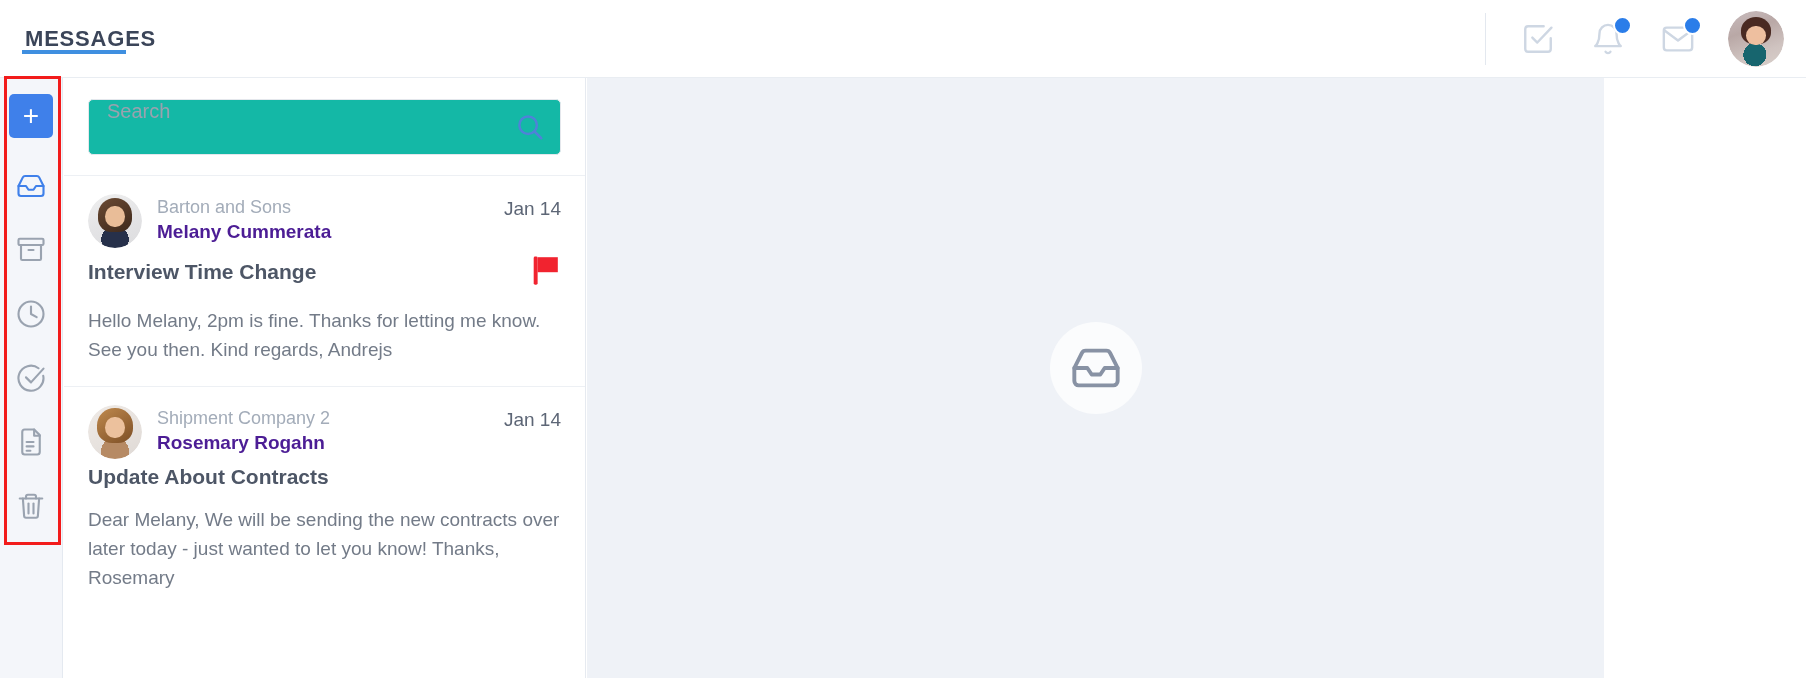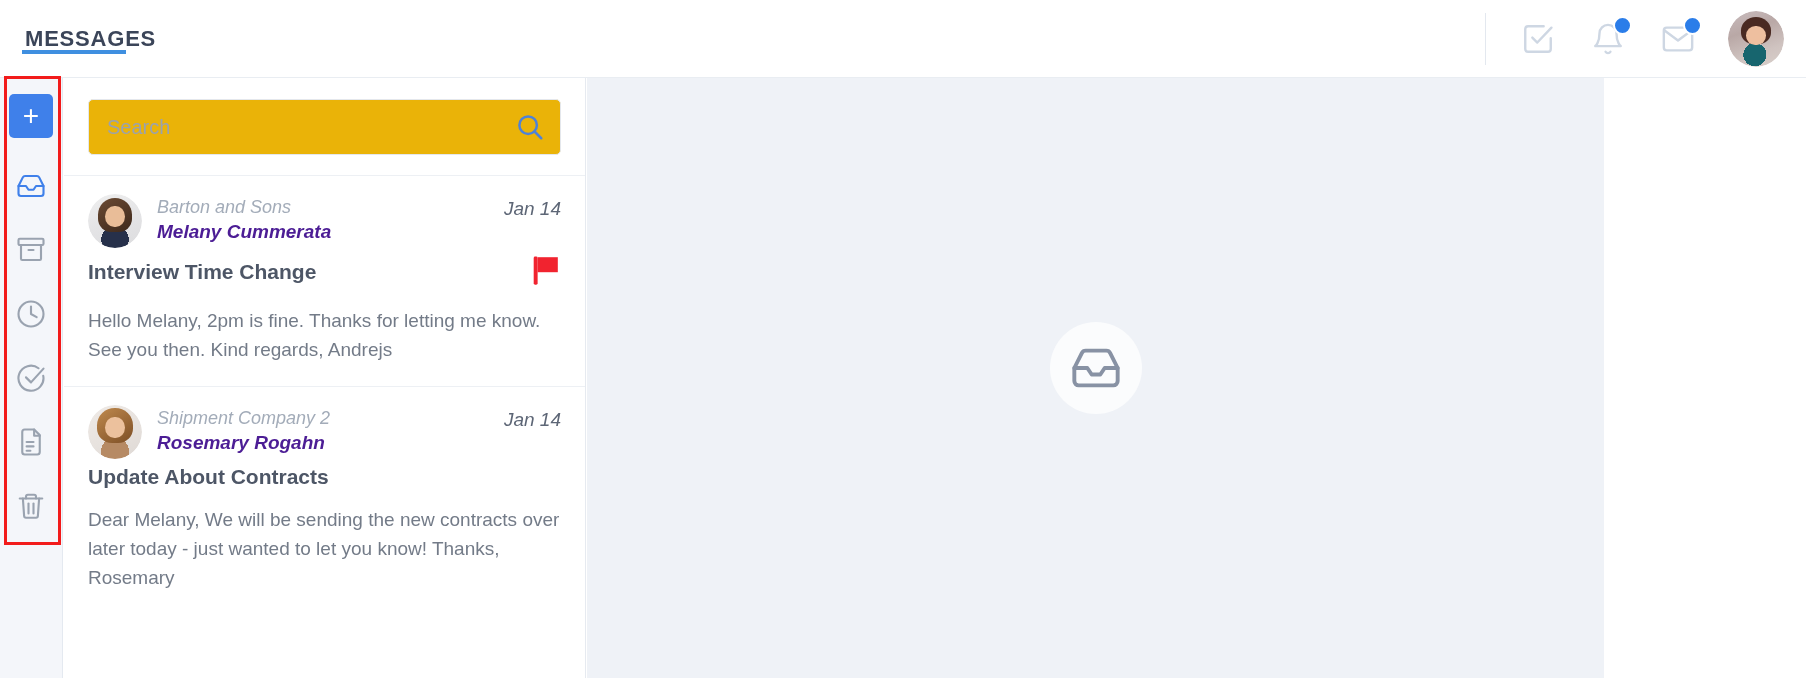--- a/index.html
+++ b/index.html
@@ -176,23 +176,23 @@
     overflow: hidden;
   }
   .search-row {
     padding: 21px 24px 20px 24px;
   }
   .search-box {
     position: relative;
     height: 56px;
     border: 1px solid #e4e7ec;
     border-radius: 5px;
-    background: #eab308;
-    display: flex;
-    align-items: center;
+    background: #14b8a6;
+    display: flex;
+    align-items: flex-start;
   }
   .search-input {
     flex: 1;
     border: none;
     outline: none;
     font-size: 20px;
     color: #4a5568;
     padding: 0 18px;
     background: transparent;
     font-family: "Liberation Sans", sans-serif;
@@ -207,21 +207,20 @@
 
   .msg-item {
     padding: 18px 24px 22px 24px;
     border-top: 1px solid #edf0f4;
     cursor: pointer;
     position: relative;
   }
   .msg-head {
     display: flex;
     align-items: flex-start;
-    font-style: italic;
   }
   .msg-avatar {
     width: 54px; height: 54px;
     border-radius: 50%;
     overflow: hidden;
     flex: none;
     margin-right: 15px;
   }
   .msg-names { flex: 1; padding-top: 2px; }
   .msg-company {

